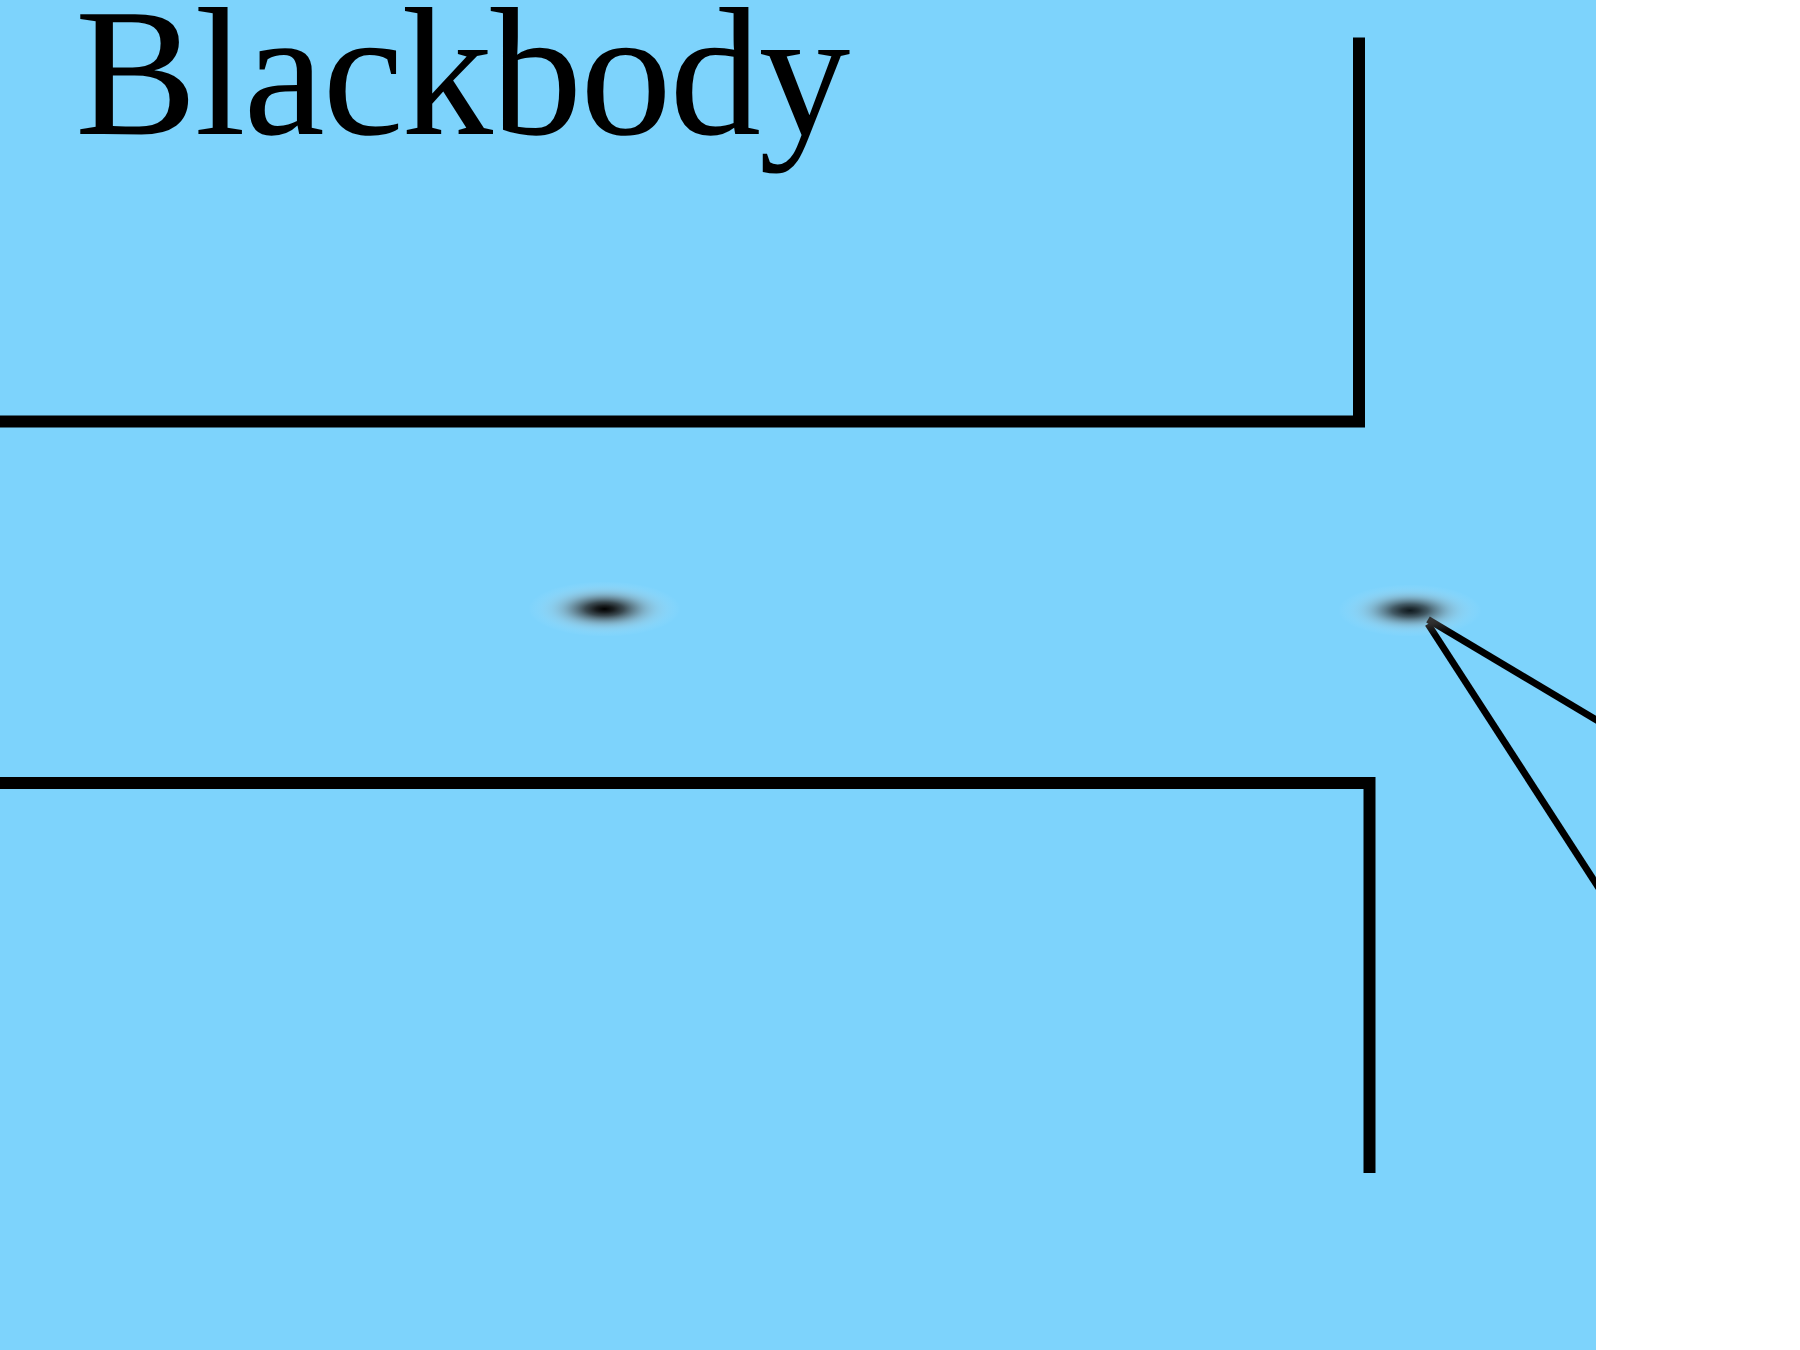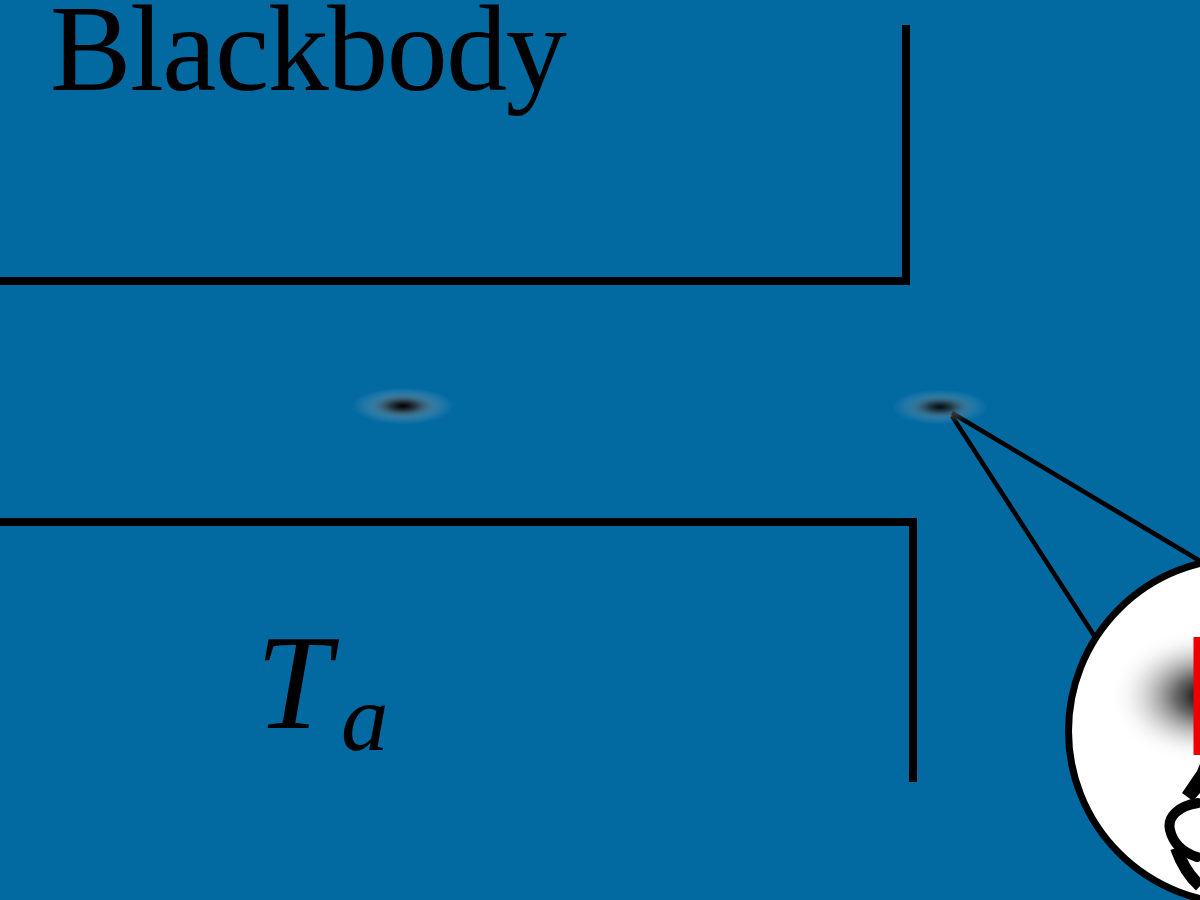--- a/index.html
+++ b/index.html
@@ -2,24 +2,24 @@
 <html><head>
 <meta charset="utf-8">
 <style>
   html, body {
     margin: 0;
     padding: 0;
     background: #ffffff;
   }
   .stage {
     position: relative;
-    width: 1200px;
+    width: 1064px;
     height: 900px;
     overflow: hidden;
-    background: #0369a1;
+    background: #7dd3fc;
     font-family: "Liberation Serif", serif;
   }
   .art {
     position: absolute;
     left: 0;
     top: 0;
     width: 1200px;
     height: 900px;
     display: block;
   }
@@ -96,17 +96,14 @@
 
     <rect x="1193.5" y="637" width="7" height="118" fill="#ee0000"></rect>
 
     <path d="M 1200 764 L 1197 771 L 1182 793 L 1193 801 L 1200 793 Z" fill="#000000"></path>
     <path d="M 1198 803 C 1178 806 1167 817 1170 830 C 1173 843 1182 852 1197 857" fill="none" stroke="#000000" stroke-width="10" stroke-linecap="round"></path>
     <path d="M 1176 848 C 1182 865 1190 877 1200 886" fill="none" stroke="#000000" stroke-width="12" stroke-linecap="butt"></path>
   </svg>
 
   <div class="label-blackbody">Blackbody</div>
 
-  <div class="label-ta">
-    <span>T</span><span class="sub">a</span>
-  </div>
 
 </div>
 
 </body></html>

